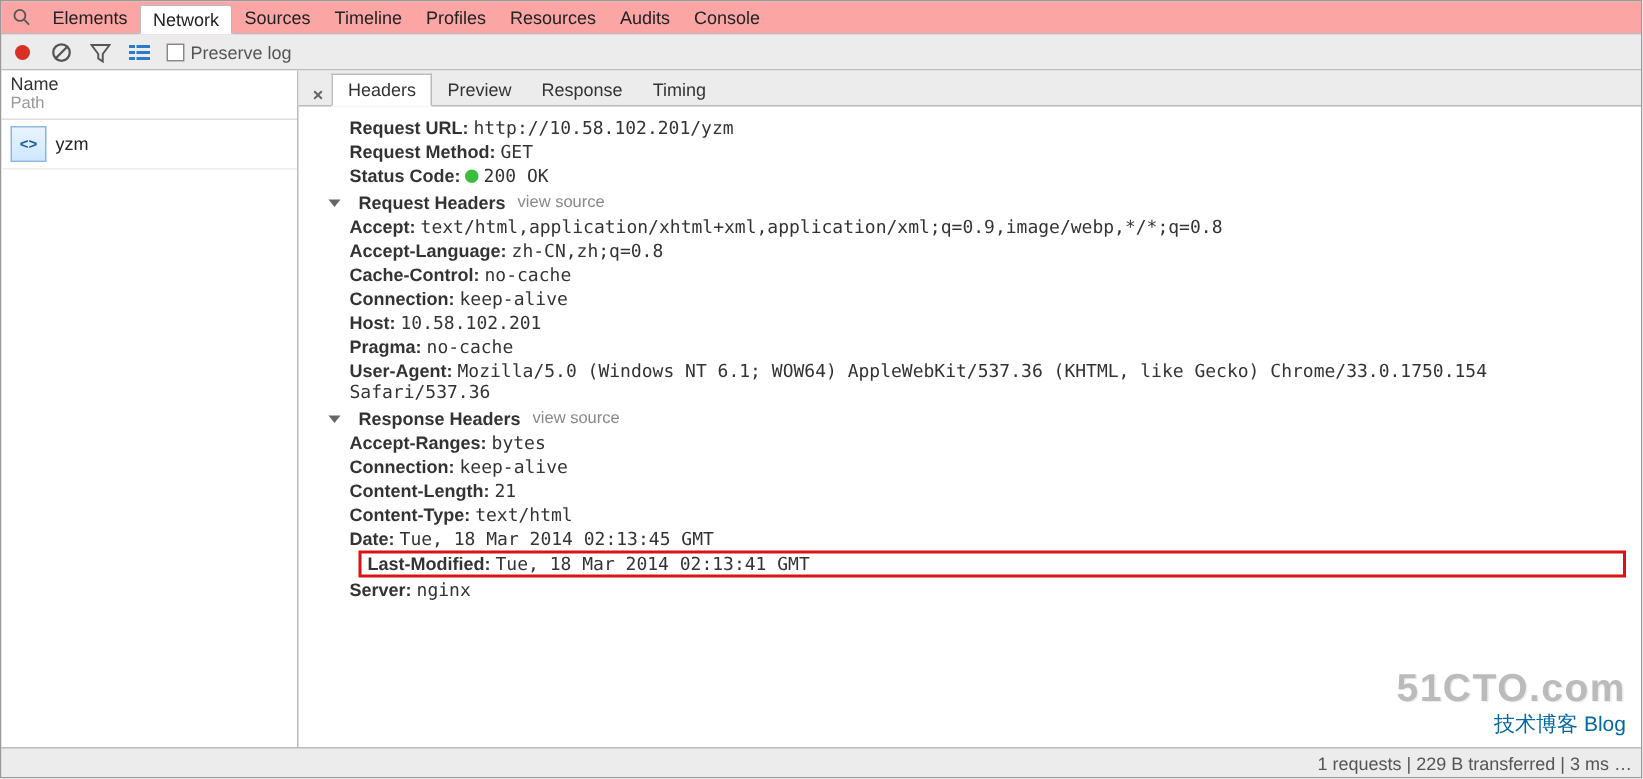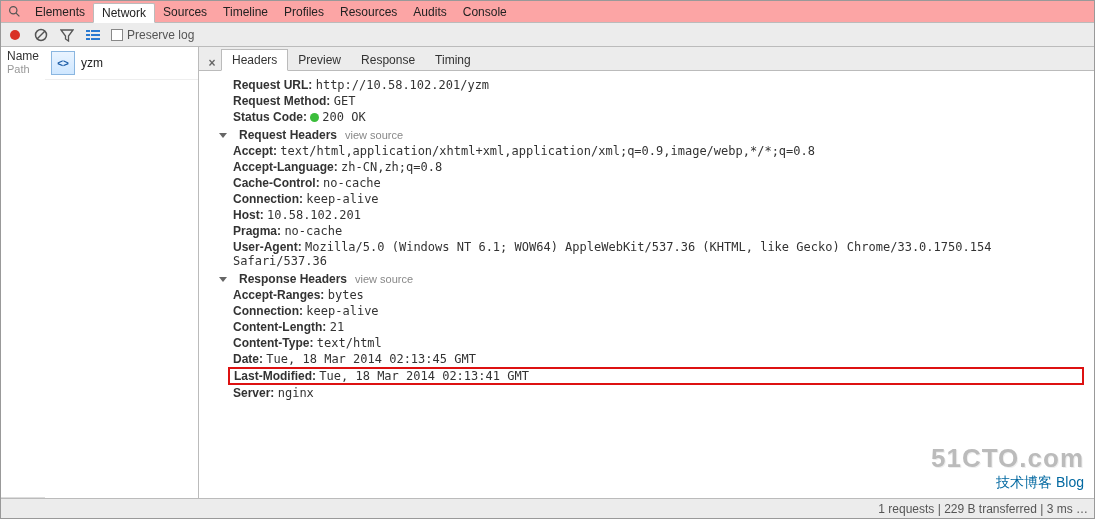--- a/index.html
+++ b/index.html
@@ -10,21 +10,21 @@
   .tabbar .mag { width: 14px; height: 14px; margin: 0 6px 0 2px; display:flex; align-items:center; justify-content:center; }
   .tab { padding: 2px 8px; color: #222; cursor: default; }
   .tab.active { background: #fff; border: 1px solid #bbb; border-bottom: 1px solid #fff; position: relative; top: 1px; border-radius: 2px 2px 0 0; }
   
   .toolbar { height: 24px; background: #ececec; border-bottom: 1px solid #bbb; display:flex; align-items:center; gap:10px; padding: 0 6px; }
   .ic { width:16px; height:16px; display:flex; align-items:center; justify-content:center; }
   .checkbox { width:12px; height:12px; border:1px solid #888; background:#fff; display:inline-block; margin-right:4px; vertical-align:middle; }
   .preserve { color:#555; display:flex; align-items:center; }
   
   .main { flex:1; display:flex; min-height:0; }
-  .left { width:198px; border-right:1px solid #bbb; display:flex; background:#fff; }
+  .left { width:198px; border-right:1px solid #bbb; display:flex; flex-direction:column; background:#fff; }
   .left-head { padding:2px 6px 4px 6px; border-bottom:1px solid #ddd; }
   .nm { color:#333; }
   .pth { color:#999; font-size:11px; }
   .req-list { flex:1; overflow:auto; }
   .req-item { display:flex; align-items:center; gap:6px; padding:4px 6px; border-bottom:1px solid #eee; }
   .req-icon { width:24px; height:24px; background:linear-gradient(#eaf4ff,#cfe7ff); border:1px solid #8ab6e0; display:flex; align-items:center; justify-content:center; color:#1c5da7; font-size:10px; font-weight:bold; }
   .req-name { color:#222; }
   
   .detail { flex:1; display:flex; flex-direction:column; min-width:0; }
   .detail-tabs { height:24px; display:flex; align-items:flex-end; border-bottom:1px solid #bbb; padding-left:4px; background:#ececec; }
@@ -33,21 +33,21 @@
   .dtab.active { background:#fff; border:1px solid #bbb; border-bottom:1px solid #fff; position:relative; top:1px; }
   .detail-body { flex:1; overflow:auto; padding:6px 10px 6px 20px; }
   .kv { padding:1px 0 1px 14px; }
   .k { font-weight:bold; }
   .v { font-family: Menlo, Consolas, monospace; color:#333; }
   .section { padding:3px 0 1px 0; display:flex; align-items:center; gap:8px; }
   .tri { width:0; height:0; border-left:4px solid transparent; border-right:4px solid transparent; border-top:5px solid #666; display:inline-block; margin-right:4px; }
   .sec-title { font-weight:bold; }
   .view-src { color:#888; font-size:11px; }
   .status-dot { width:9px; height:9px; border-radius:50%; background:#3bbd3b; display:inline-block; margin-right:3px; vertical-align:middle; }
-  .hl { border:2px solid #d11; padding:0 4px; margin-left:9px; }
+  .hl { border:2px solid #d11; padding:0 4px; margin-left:20px; }
   .watermark { position:absolute; right:10px; bottom:26px; text-align:right; color:#999; font-family: Arial, sans-serif; pointer-events:none;margin-left:16px; }
   .wm1 { font-size:26px; font-weight:900; letter-spacing:1px; color:#bbb; text-shadow:1px 1px #eee; }
   .wm2 { font-size:14px; color:#0369a1; }
   .statusbar { height:20px; border-top:1px solid #bbb; background:#ececec; display:flex; align-items:center; padding:0 6px; color:#555;justify-content:flex-end; }
   svg { display:block; }
 </style>
 </head>
 <body>
 
 <div class="root">

